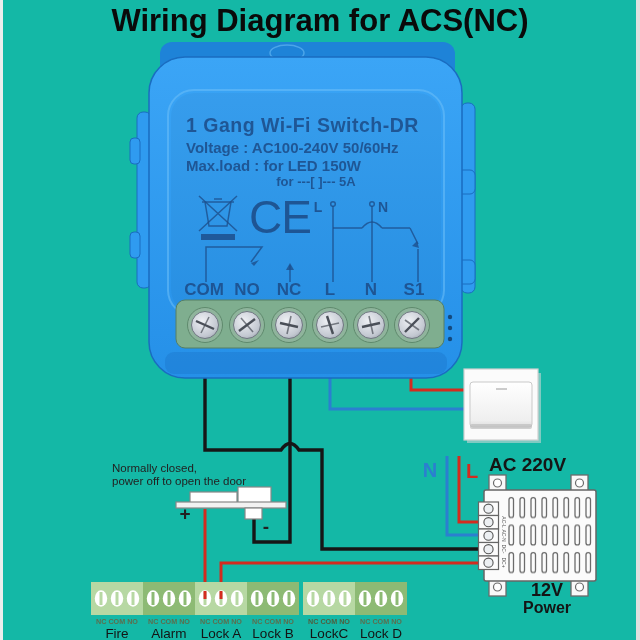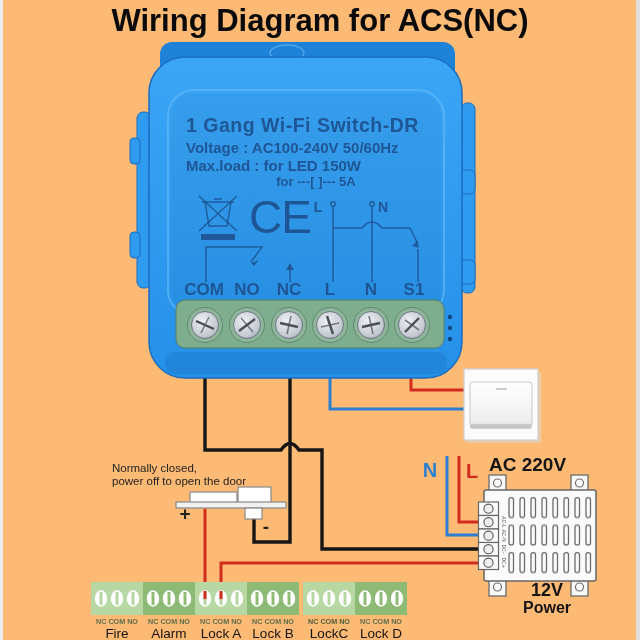--- a/index.html
+++ b/index.html
@@ -1,16 +1,16 @@
 <!DOCTYPE html>
 <html><head>
 <meta charset="utf-8">
 <style>
   html,body{margin:0;padding:0;background:#ffffff;}
-  .stage{position:relative;width:640px;height:640px;overflow:hidden;background:#fdba74;}
+  .stage{position:relative;width:640px;height:640px;overflow:hidden;background:#14b8a6;}
   svg{display:block;font-family:"Liberation Sans",sans-serif;}
   text{user-select:none;}
   .print{fill:#1d4f8c;opacity:.9;}
   .schem{stroke:#1d4f8c;stroke-width:1.5;fill:none;opacity:.8;}
 </style>
 </head>
 <body>
 
 <div class="stage">
 <svg width="640" height="640" viewBox="0 0 640 640">

